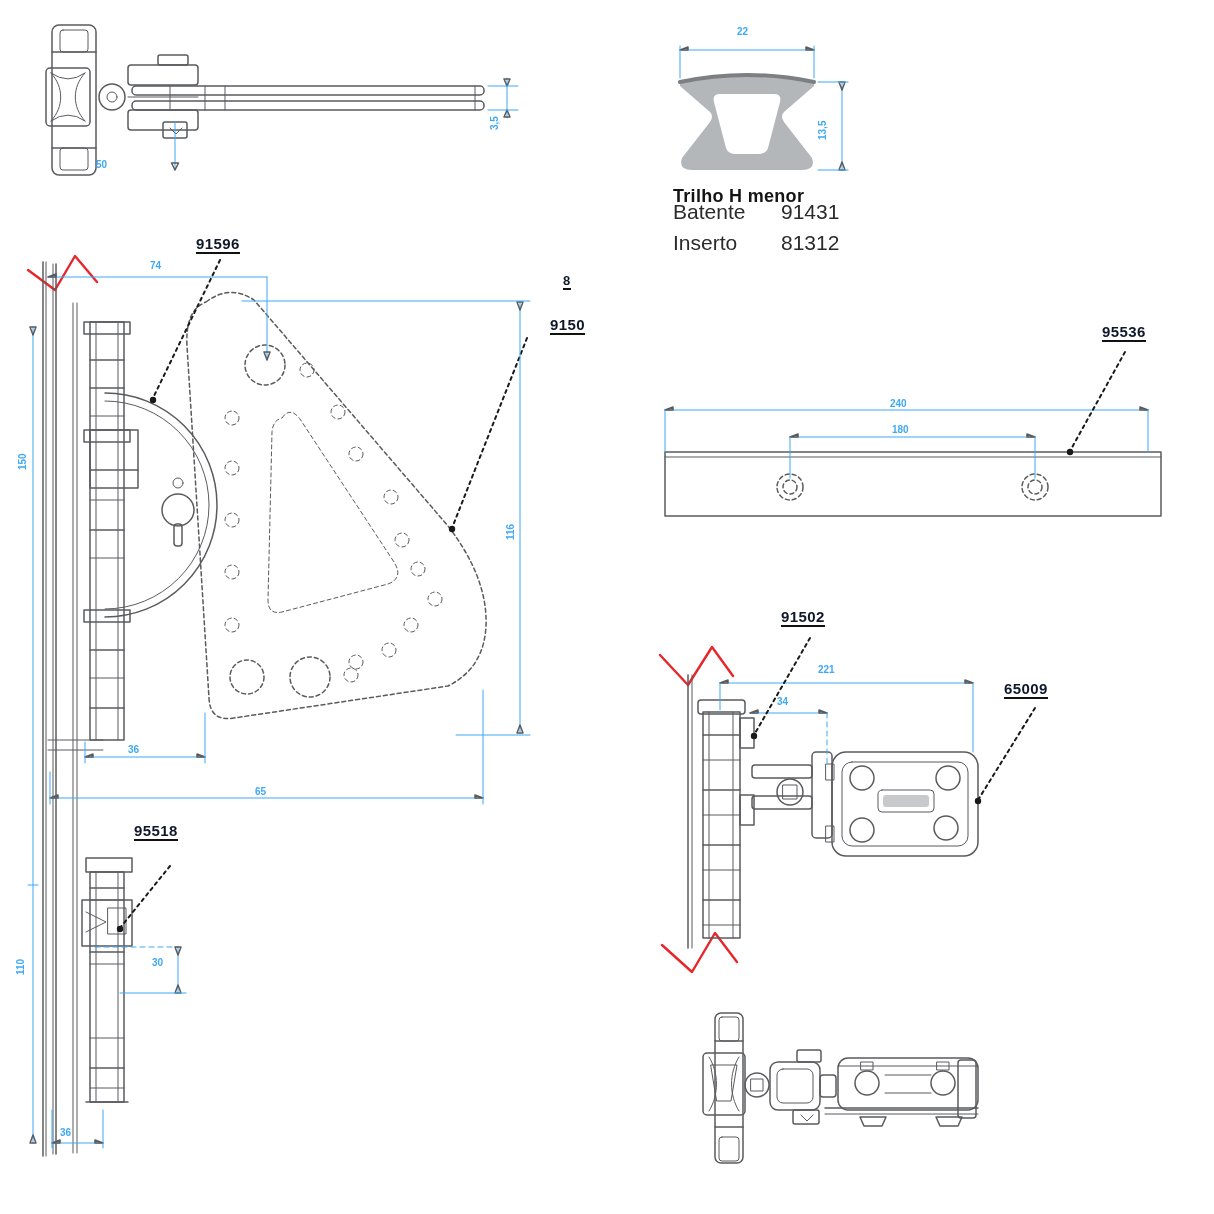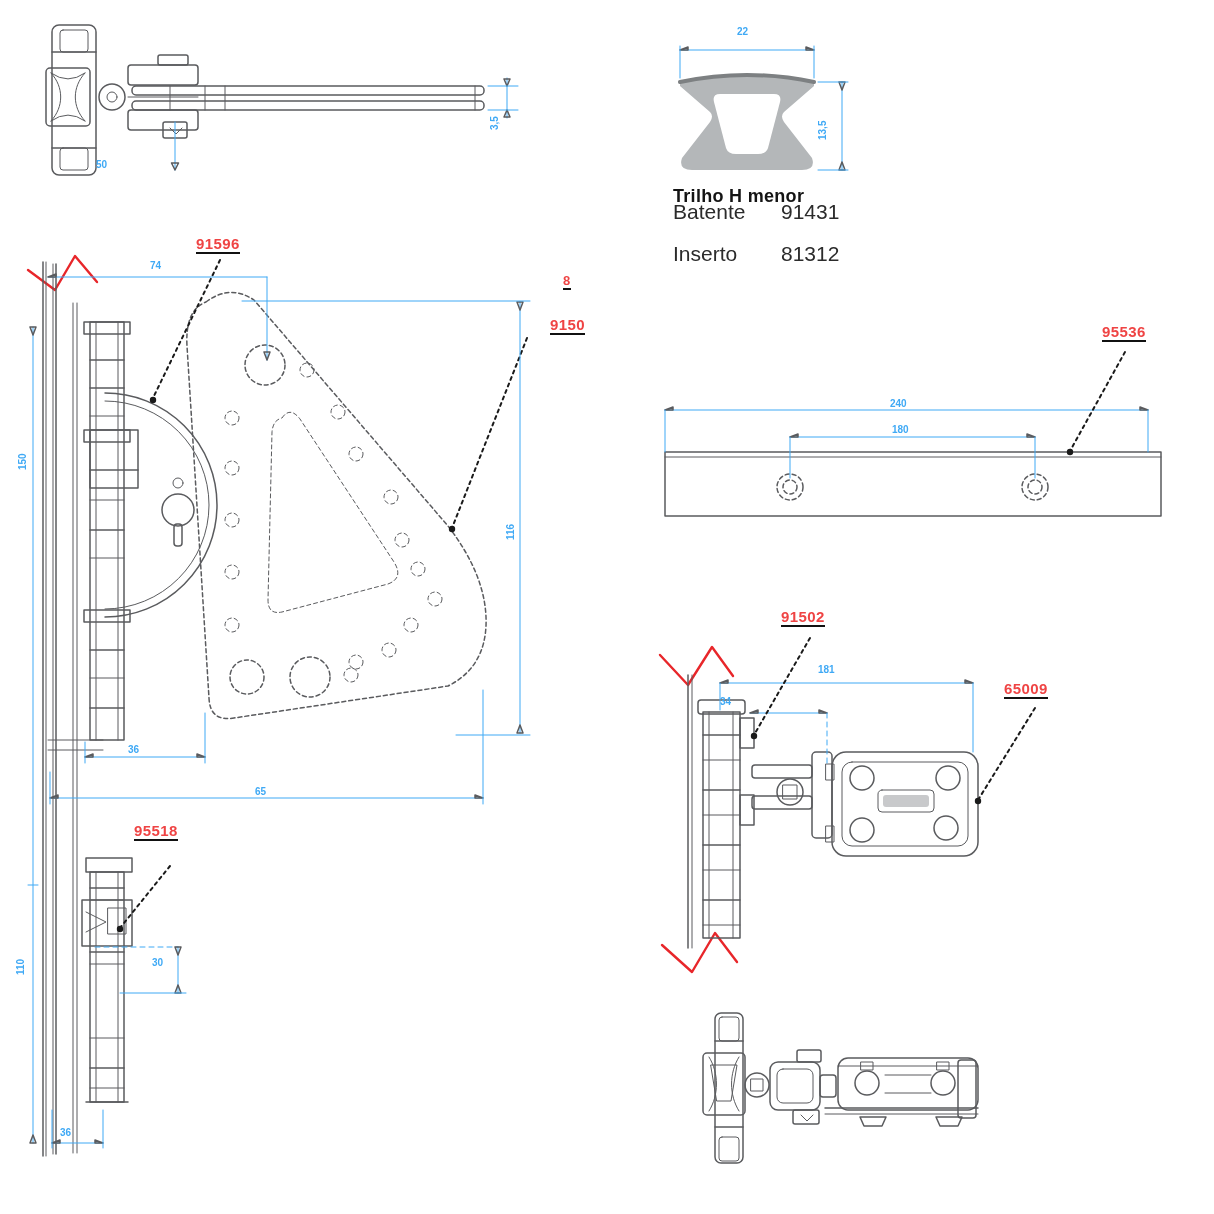--- a/index.html
+++ b/index.html
@@ -12,28 +12,28 @@
   .dash{stroke-dasharray:4 3;}
   .dimln{stroke:#3FA9F5 !important;stroke-width:1 !important;}
   .dimdash{stroke:#3FA9F5 !important;stroke-width:1 !important;stroke-dasharray:5 4;}
   .red{stroke:#E8262A !important;stroke-width:2.4 !important;}
   .ldr{stroke:#1a1a1a !important;stroke-width:2 !important;stroke-dasharray:3 4;}
   .dot{fill:#1a1a1a !important;stroke:none !important;}
   .fillgray{fill:#B4B7B9 !important;stroke:none !important;}
   .fillwhite{fill:#ffffff !important;stroke:none !important;}
   .topedge{stroke:#7d8082 !important;stroke-width:4 !important;}
   .stamp{fill:#9a9da0 !important;stroke:none !important;opacity:.55;}
-  .lbl{position:absolute;font-weight:700;font-size:15px;letter-spacing:.4px;color:#ef4444;
+  .lbl{position:absolute;font-weight:700;font-size:15px;letter-spacing:.4px;color:#0f172a;
        border-bottom:2px solid #111;padding-bottom:1px;line-height:1;white-space:nowrap;text-align:right;}
   .lbl.small{font-size:13px;}
   .dim{position:absolute;font-weight:700;font-size:10px;color:#3FA9F5;line-height:1;white-space:nowrap;}
   .dim.v{transform:rotate(-90deg);transform-origin:left top;}
   .title{position:absolute;font-weight:800;font-size:18px;color:#141414;letter-spacing:.3px;margin-top:16px;}
   .specs{position:absolute;left:673px;top:200px;display:grid;grid-template-columns:108px auto;
-         row-gap:19px;font-size:21px;color:#2b2b2b;}
+         row-gap:8px;font-size:21px;color:#2b2b2b;}
   .specs div{line-height:1.1;}
 </style>
 </head>
 <body>
 
 <div class="stage">
 
   <svg class="ln" style="left:20px;top:10px" width="500" height="180" viewBox="0 0 500 180">
     <g>
       <rect x="32" y="15" width="44" height="150" rx="7"></rect>
@@ -316,22 +316,22 @@
     </g>
     <g>
       <line class="ldr" x1="165" y1="38" x2="109" y2="135"></line>
       <circle class="dot" cx="109" cy="136" r="3.2"></circle>
       <line class="ldr" x1="390" y1="108" x2="333" y2="200"></line>
       <circle class="dot" cx="333" cy="201" r="3.2"></circle>
     </g>
   </svg>
   <div class="lbl" style="left:781px;top:609px">91502</div>
   <div class="lbl" style="left:1004px;top:681px">65009</div>
-  <div class="dim" style="left:818px;top:665px">181</div>
-  <div class="dim" style="left:720px;top:697px">34</div>
+  <div class="dim" style="left:818px;top:665px">221</div>
+  <div class="dim" style="left:777px;top:697px">34</div>
 
   <svg class="ln" style="left:675px;top:1005px" width="340" height="180" viewBox="0 0 340 180">
     <g>
       <rect x="40" y="8" width="28" height="150" rx="6"></rect>
       <line x1="40" y1="36" x2="68" y2="36"></line>
       <line x1="40" y1="122" x2="68" y2="122"></line>
       <rect class="thin" x="44" y="12" width="20" height="24" rx="3"></rect>
       <rect class="thin" x="44" y="132" width="20" height="24" rx="3"></rect>
     </g>
     <g>

